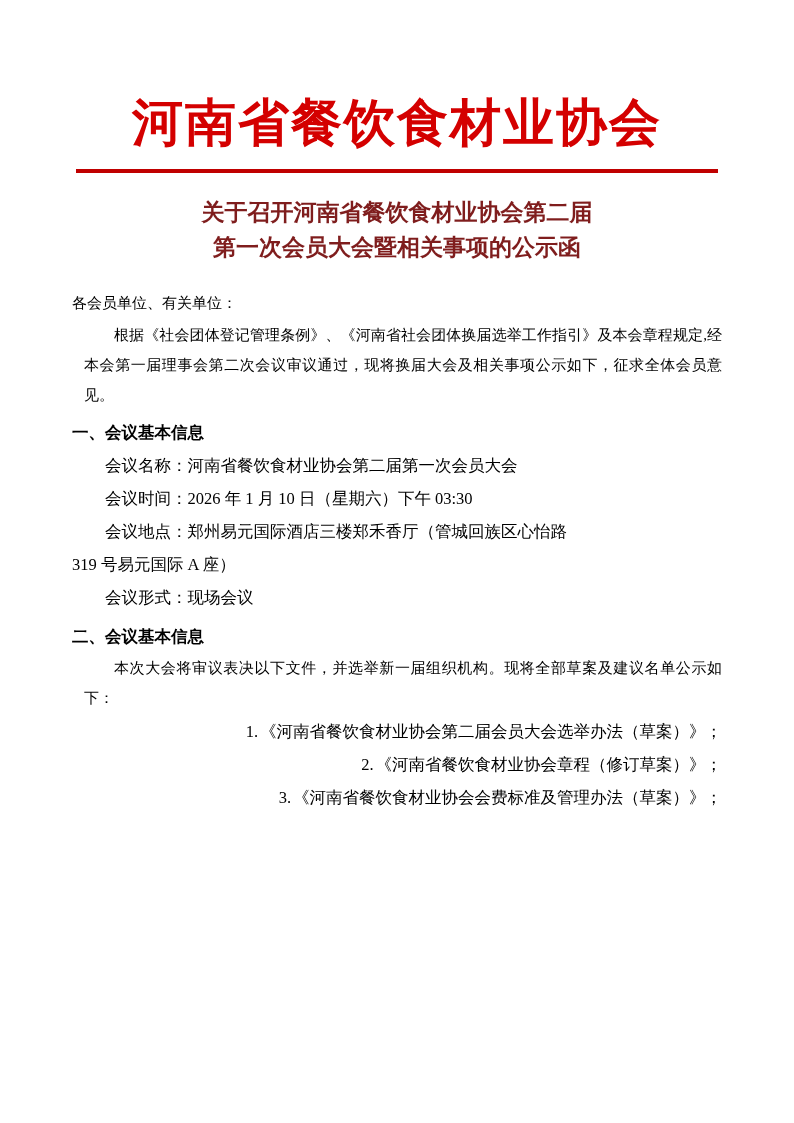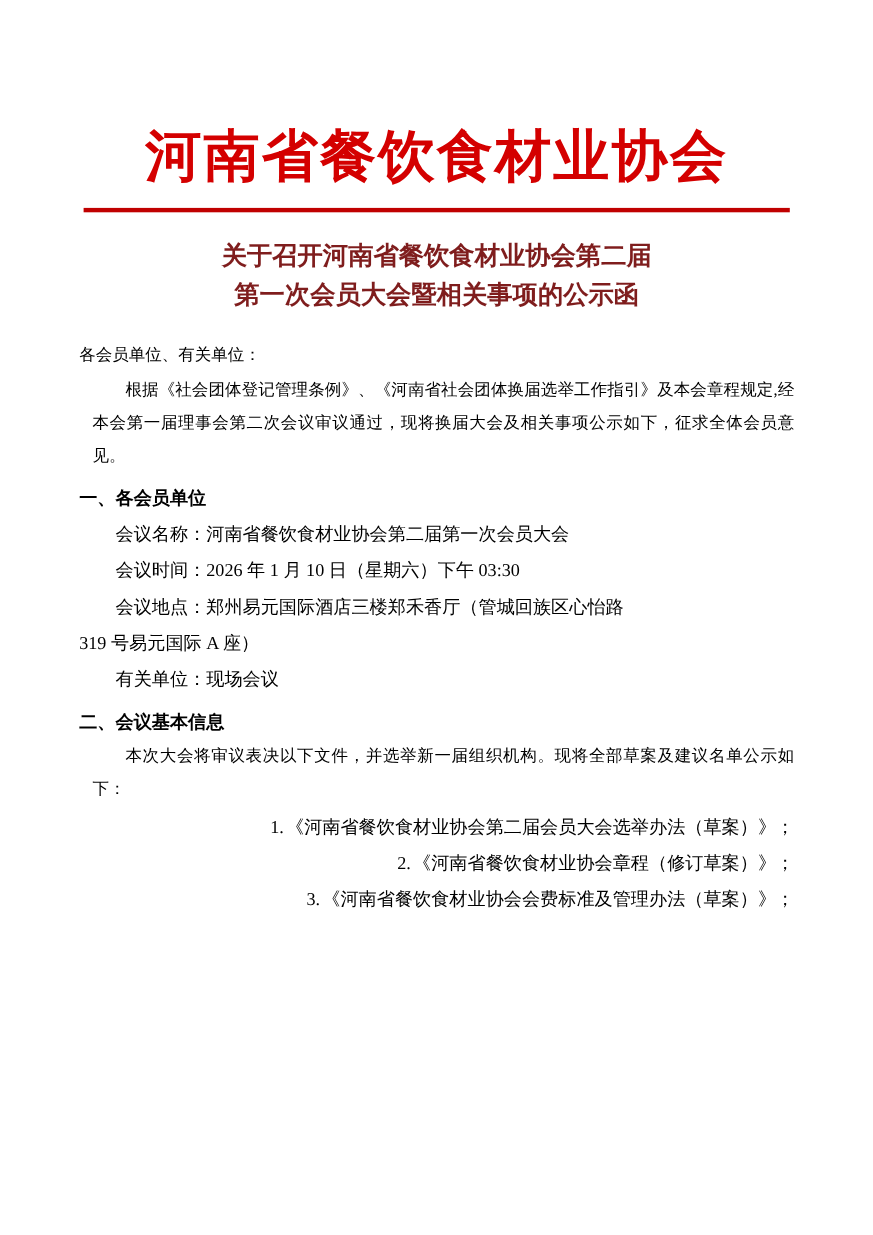--- a/index.html
+++ b/index.html
@@ -12,21 +12,21 @@
     height: 1123px;
     font-family: "Liberation Serif", "DejaVu Serif", serif;
     color: #000000;
     overflow: hidden;
   }
   .page {
     position: relative;
     width: 794px;
     height: 1123px;
     box-sizing: border-box;
-    padding: 96px 72px 60px 72px;
+    padding: 76px 72px 60px 72px;
   }
   .letterhead {
     text-align: center;
     font-family: "DejaVu Sans", "Liberation Sans", sans-serif;
     font-weight: bold;
     color: #d40000;
     font-size: 51px;
     letter-spacing: 2px;
     line-height: 1.15;
     margin-top: 18px;
@@ -106,27 +106,27 @@
 
   <div class="doc-title">
     <span class="line">关于召开河南省餐饮食材业协会第二届</span>
     <span class="line">第一次会员大会暨相关事项的公示函</span>
   </div>
 
   <div class="salutation">各会员单位、有关单位：</div>
 
   <p class="body-text indent">根据《社会团体登记管理条例》、《河南省社会团体换届选举工作指引》及本会章程规定,经本会第一届理事会第二次会议审议通过，现将换届大会及相关事项公示如下，征求全体会员意见。</p>
 
-  <h2 class="section-heading">一、各会员单位</h2>
+  <h2 class="section-heading">一、会议基本信息</h2>
 
   <p class="meta-line">会议名称：河南省餐饮食材业协会第二届第一次会员大会</p>
   <p class="meta-line">会议时间：2026 年 1 月 10 日（星期六）下午 03:30</p>
   <p class="meta-line">会议地点：郑州易元国际酒店三楼郑禾香厅（管城回族区心怡路</p>
   <p class="meta-line cont">319 号易元国际 A 座）</p>
-  <p class="meta-line">有关单位：现场会议</p>
+  <p class="meta-line">会议形式：现场会议</p>
 
   <h2 class="section-heading">二、会议基本信息</h2>
 
   <p class="body-text indent">本次大会将审议表决以下文件，并选举新一届组织机构。现将全部草案及建议名单公示如下：</p>
 
   <ol class="doc-list">
     <li>
       <span class="num">1.</span><span>《河南省餐饮食材业协会第二届会员大会选举办法（草案）》；</span>
     </li>
     <li>

